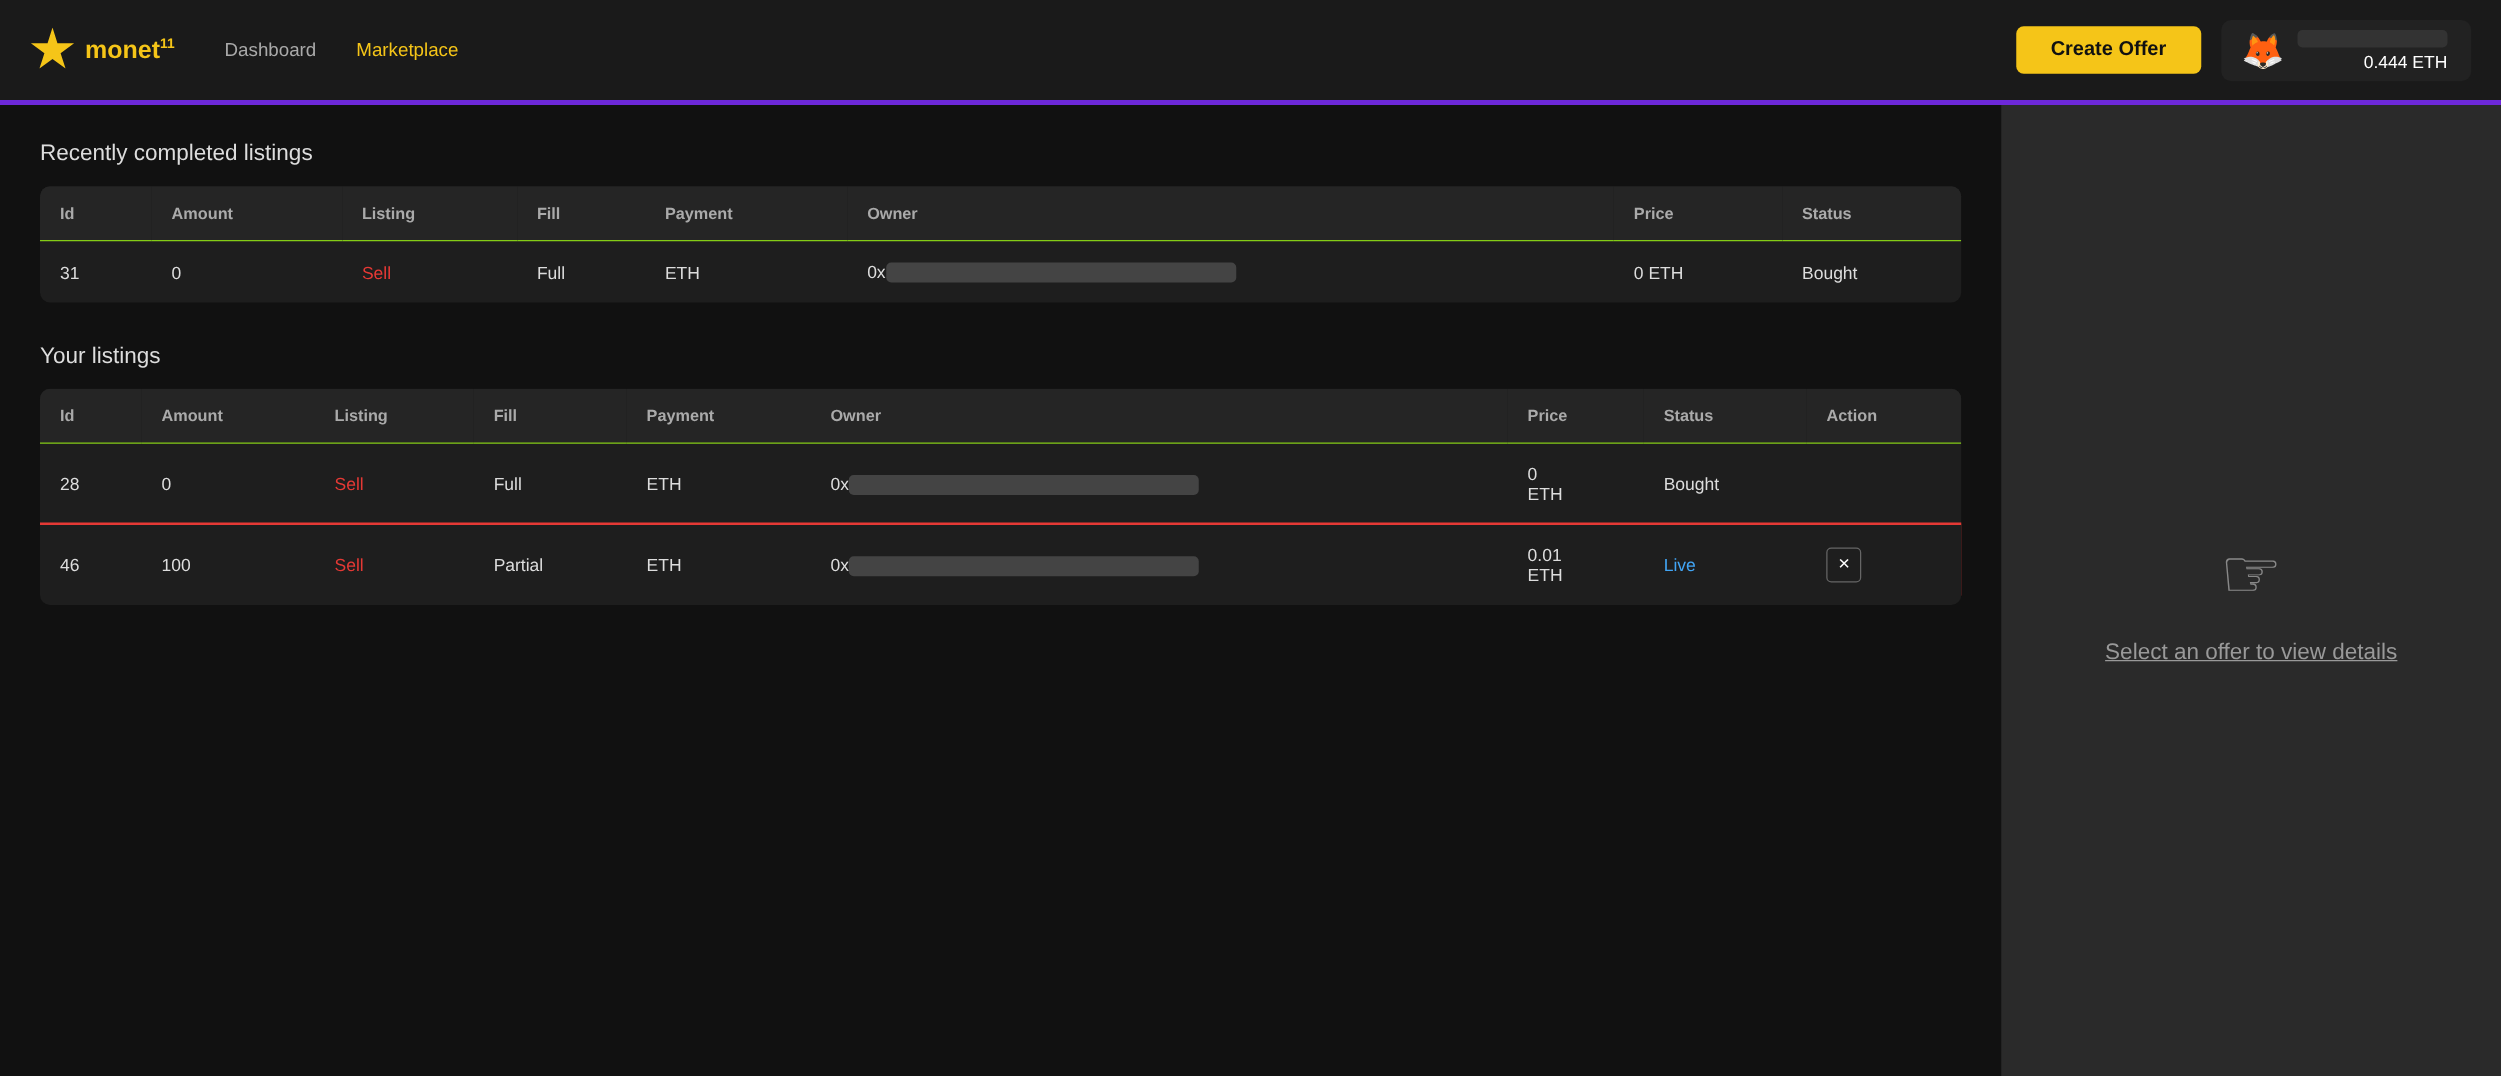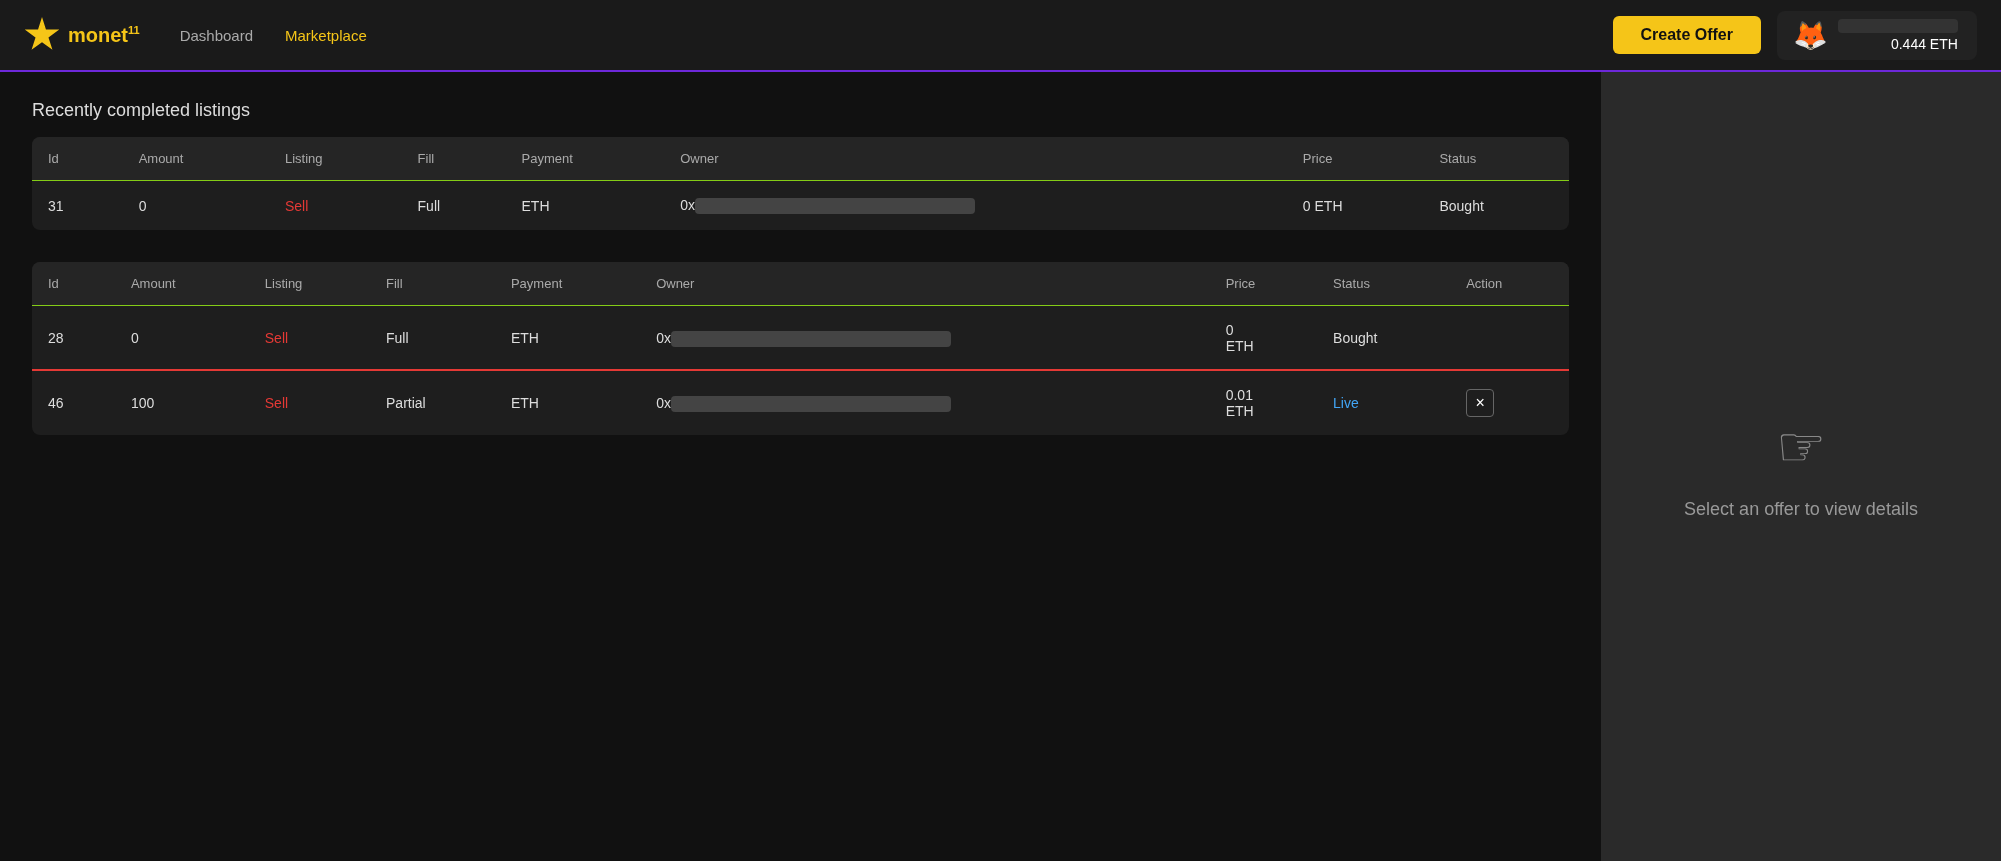--- a/index.html
+++ b/index.html
@@ -10,22 +10,22 @@
       min-height: 861px;
       overflow-x: hidden;
     }
 
     
     .navbar {
       display: flex;
       align-items: center;
       background: #1a1a1a;
       padding: 0 24px;
-      height: 72px;
-      border-bottom: 2px solid #6d28d9;
+      height: 84px;
+      border-bottom: 4px solid #6d28d9;
     }
     .logo {
       display: flex;
       align-items: center;
       gap: 8px;
       margin-right: 40px;
     }
     .logo-icon {
       width: 36px; height: 36px;
       background: #f5c518;
@@ -141,21 +141,21 @@
       width: 100%;
       border-collapse: collapse;
     }
     thead tr {
       background: #252525;
     }
     thead th {
       padding: 14px 16px;
       text-align: left;
       font-size: 13px;
-      font-weight: 400;
+      font-weight: 700;
       color: #aaa;
     }
     tbody tr {
       border-top: 1px solid #84cc16;
     }
     tbody td {
       padding: 16px 16px;
       font-size: 14px;
       color: #ddd;
     }
@@ -195,20 +195,21 @@
 
     
     .hand-icon {
       font-size: 56px;
       color: #888;
       margin-bottom: 20px;
     }
     .select-offer-text {
       font-size: 18px;
       color: #999;
+      text-decoration: underline;
     }
 
     
     ::-webkit-scrollbar { width: 6px; }
     ::-webkit-scrollbar-track { background: #111; }
     ::-webkit-scrollbar-thumb { background: #444; border-radius: 3px; }
   </style>
 </head>
 <body>
 
@@ -264,20 +265,21 @@
             <td>
               <span>0x</span><span class="owner-blur"></span>
             </td>
             <td>0 ETH</td>
             <td>Bought</td>
           </tr>
         </tbody>
       </table>
     </div>
 
+    <div class="section-title">Your listings</div>
     <div class="table-wrapper">
       <table>
         <thead>
           <tr>
             <th>Id</th>
             <th>Amount</th>
             <th>Listing</th>
             <th>Fill</th>
             <th>Payment</th>
             <th>Owner</th>

